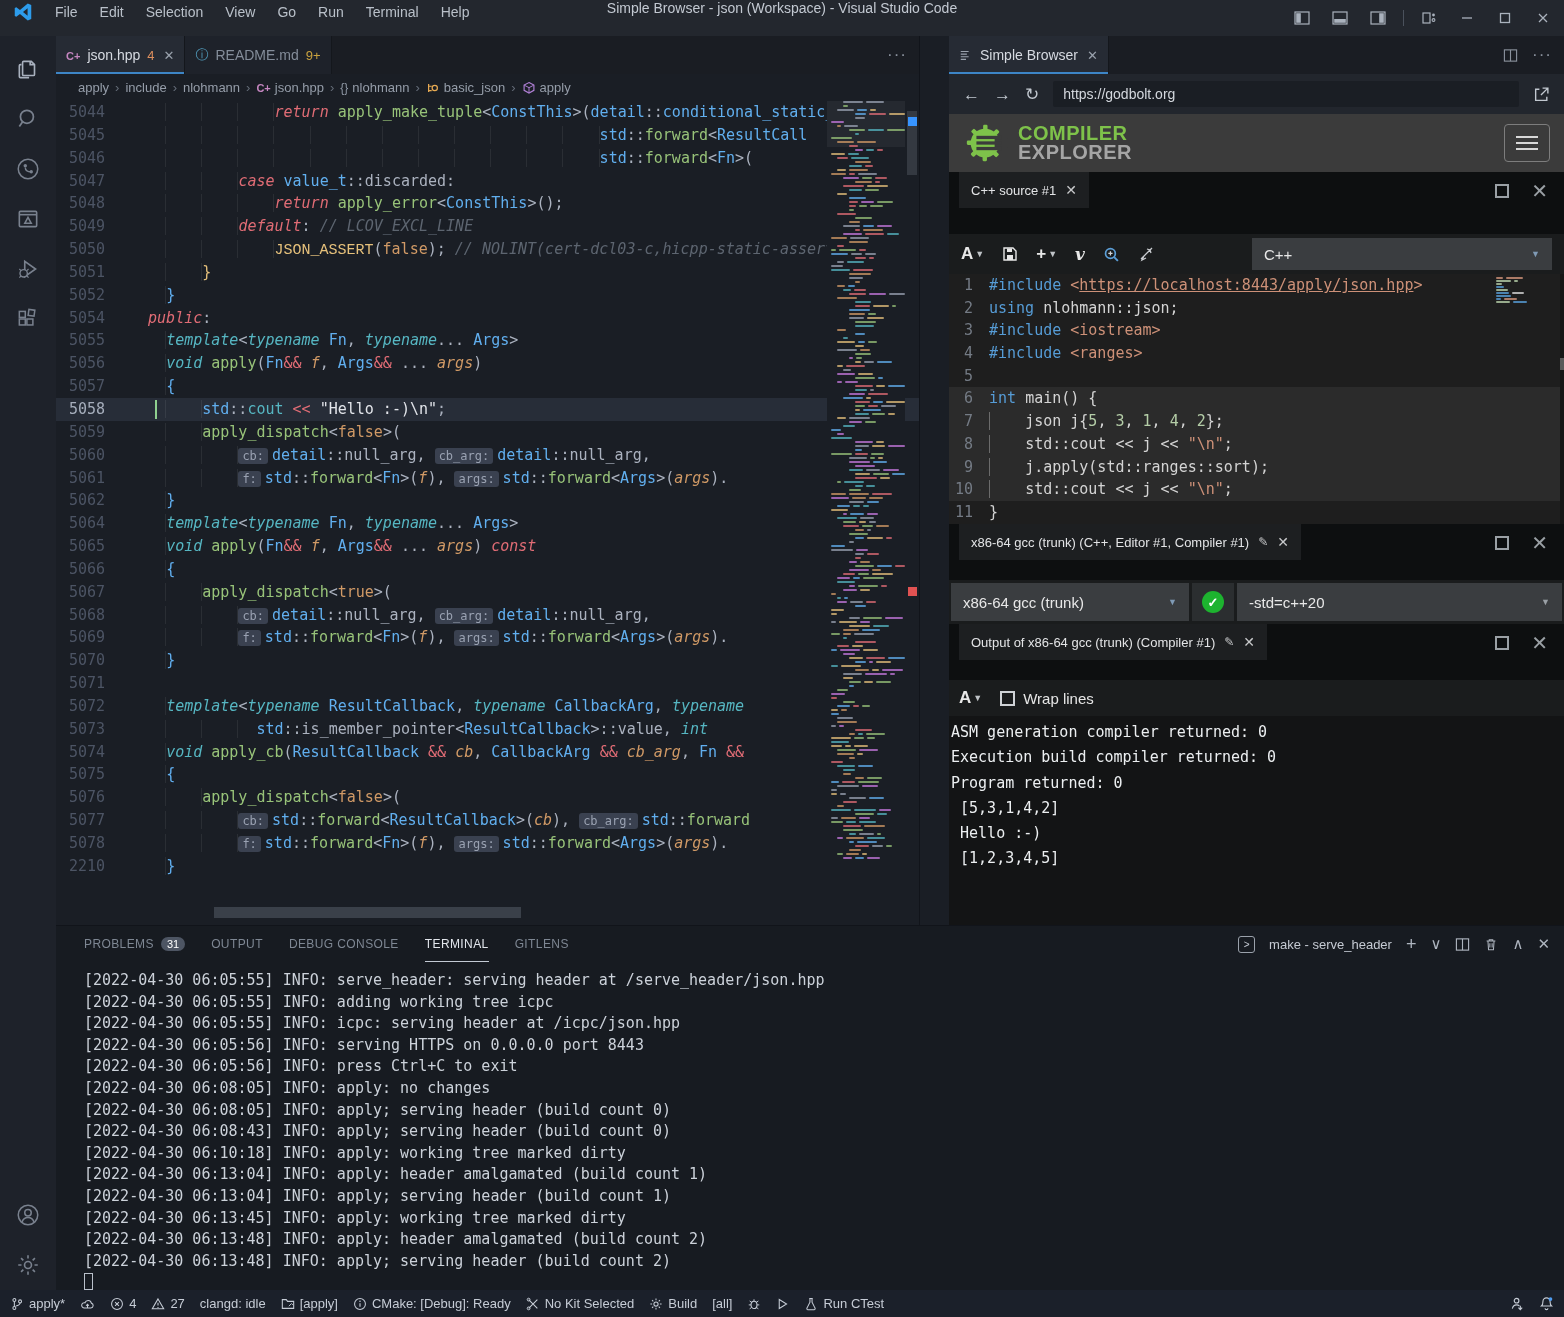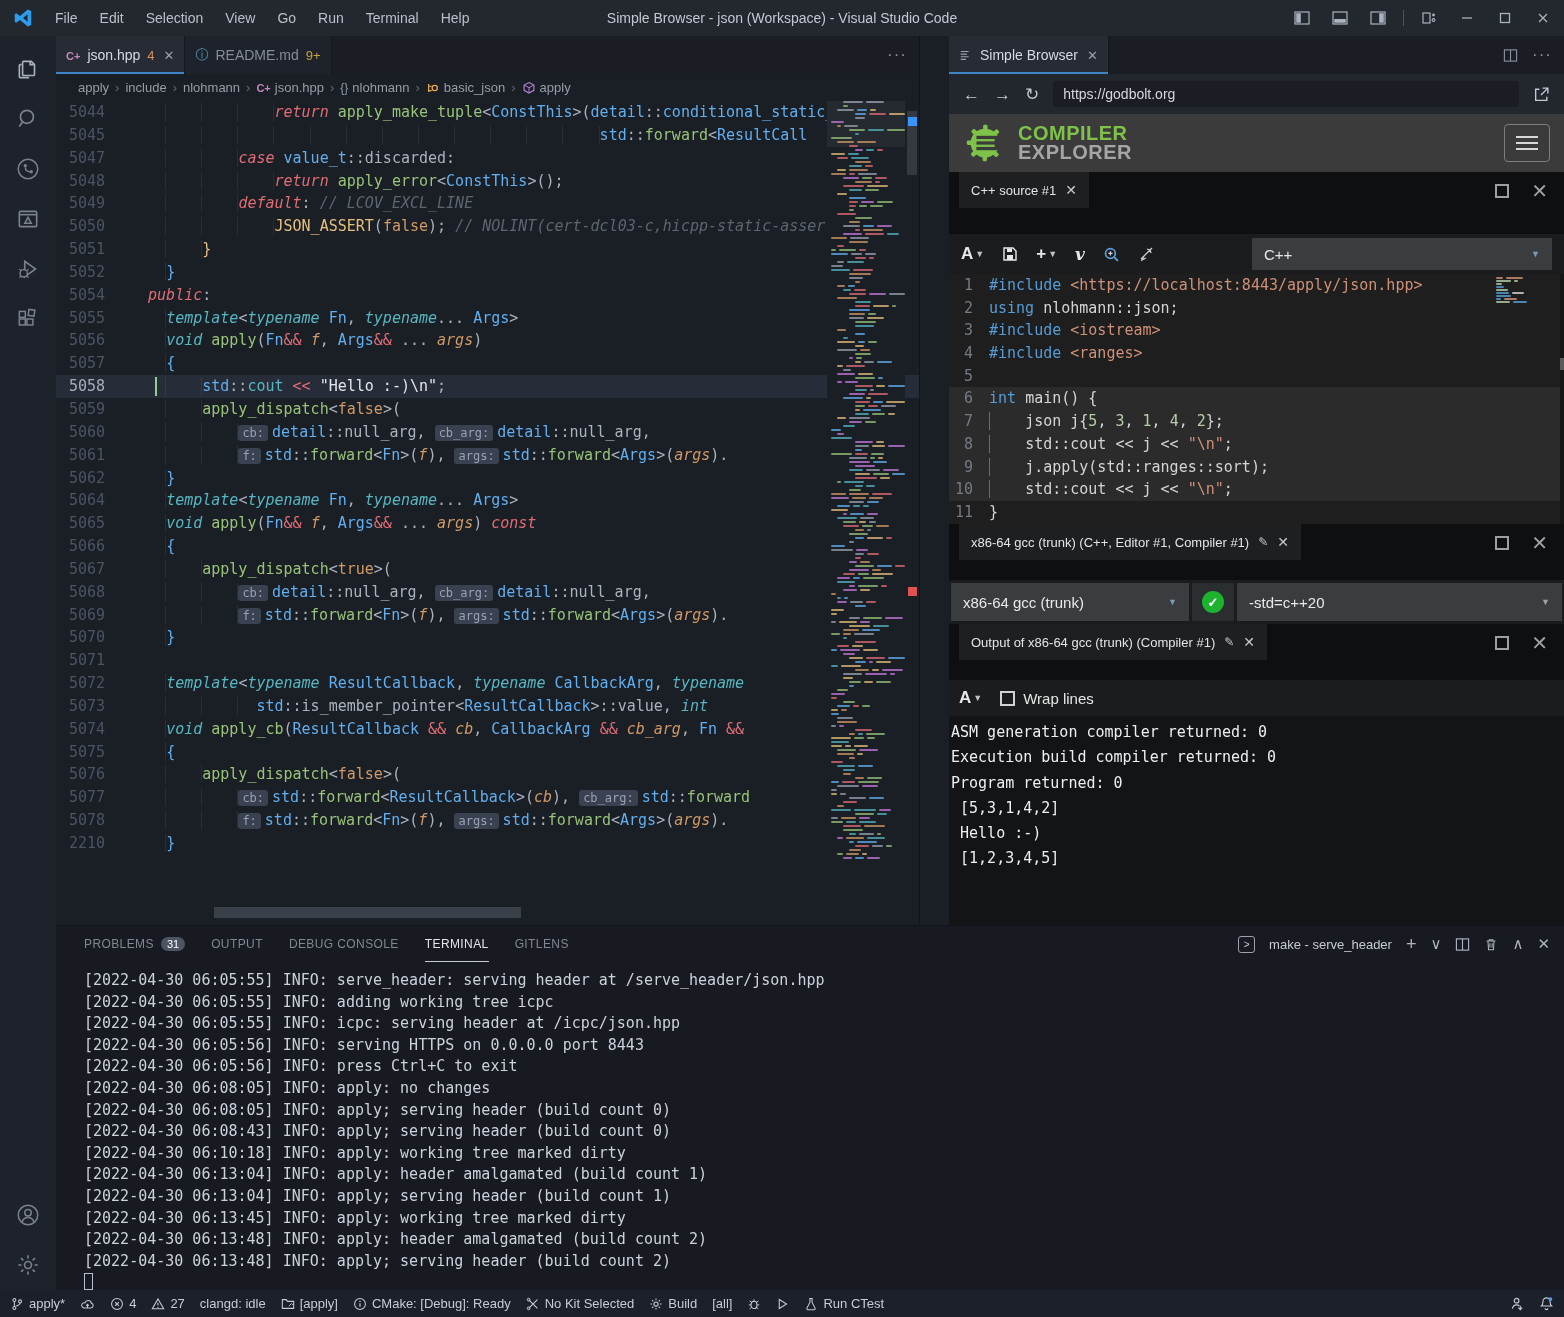--- a/index.html
+++ b/index.html
@@ -1,21 +1,21 @@
 <!DOCTYPE html>
 <html><head>
 <meta charset="utf-8">
 <style>
   * { margin:0; padding:0; box-sizing:border-box; }
   html,body { width:1564px; height:1317px; overflow:hidden; }
   body { background:#1a1e25; font-family:"Liberation Sans",sans-serif; color:#c8ccd2; }
   .window { width:1564px; height:1317px; display:flex; flex-direction:column; }
 
   
-  .titlebar { height:36px; background:#23272e; display:flex; align-items:center; position:relative; flex:0 0 36px; }
+  .titlebar { height:36px; background:#23272e; display:flex; position:relative; flex:0 0 36px; }
   .vscode-logo { width:24px; height:24px; margin:0 10px 0 12px; display:flex; align-items:center; }
   .menus { display:flex; gap:4px; }
   .menu-item { padding:4px 9px; font-size:14px; color:#b9c0c9; border-radius:4px; cursor:default; }
   .win-title { position:absolute; left:50%; transform:translateX(-50%); font-size:14px; color:#c3c9d2; white-space:nowrap; }
   .titlebar-right { margin-left:auto; display:flex; align-items:center; gap:4px; padding-right:4px; }
   .tb-ic { width:34px; height:28px; display:flex; align-items:center; justify-content:center; color:#aab2bd; }
   .tb-sep { width:1px; height:16px; background:#4a515c; margin:0 4px; }
 
   
   .body-row { flex:1 1 auto; display:flex; min-height:0; }
@@ -52,21 +52,21 @@
   .tk-k { color:#e06c75; font-style:italic; }
   .tk-t { color:#56b6c2; font-style:italic; }
   .tk-t2 { color:#56b6c2; }
   .tk-ty { color:#61afef; }
   .tk-fn { color:#98c379; }
   .tk-v { color:#abb2bf; }
   .tk-p { color:#d19a66; font-style:italic; }
   .tk-n { color:#d19a66; }
   .tk-s { color:#e2e5ea; }
   .tk-c { color:#5d6570; font-style:italic; }
-  .tk-m { color:#e5c07b; }
+  .tk-m { color:#e5c07b;font-family:Liberation Mono, monospace; }
   .tk-o { color:#e06c75; }
   .tk-b1 { color:#e5c07b; }
   .tk-b2 { color:#61afef; }
   .tk-i { background:#3a4150; color:#9aa2b2; border-radius:3px; padding:1px 4px; font-size:12px; margin-right:4px; }
   .tk-g { background-image:repeating-linear-gradient(90deg, transparent 0 calc(4ch - 1px), rgba(255,255,255,.07) calc(4ch - 1px) 4ch); }
   .minimap { position:absolute; top:0; right:14px; width:78px; height:100%; background:#1a1e25; overflow:hidden; z-index:3; }
   .mini-slider { position:absolute; top:0; left:0; right:0; height:46px; background:rgba(255,255,255,.05); }
   .mm-row { height:2px; margin-bottom:2px; display:flex; gap:3px; }
   .mm-seg { height:2px; border-radius:1px; }
   .vscroll { position:absolute; top:0; right:0; width:14px; height:100%; z-index:4; }
@@ -108,21 +108,21 @@
   .gbt-A { font-weight:bold; font-size:17px; }
   .caret { font-size:9px; color:#bfc3c7; margin-left:2px; }
   .lang-select { margin-left:auto; width:300px; height:32px; background:#3a3d40; color:#e8e8e8; font-size:15px; display:flex; align-items:center; padding:0 12px; }
   .lang-select .caret { margin-left:auto; color:#7f9ab5; }
 
   .gb-code { height:250px; background:#1e1e1e; font-family:"DejaVu Sans Mono",monospace; font-size:15px; position:relative; overflow:hidden; flex:0 0 250px; }
   .gl { display:flex; height:22.7px; line-height:22.7px; white-space:pre; }
   .gl .num { flex:0 0 40px; text-align:right; padding-right:16px; color:#747b85; }
   .gl.hl { background:#2b2b2b; }
   .gk-d { color:#569cd6; } .gk-w { color:#d4d4d4; } .gk-str { color:#ce9178; }
-  .gk-url { color:#ce9178; }
+  .gk-url { color:#ce9178; text-decoration:underline; }
   .gk-num { color:#b5cea8; }
   .gk-g { background:linear-gradient(90deg, rgba(255,255,255,.3) 0 1px, transparent 1px); }
   .gb-mini { position:absolute; top:3px; right:16px; width:52px; }
   .gb-mini .mm-row { margin-bottom:1px; }
   .gb-vs { position:absolute; top:0; right:0; width:4px; height:100%; background:#161616; }
   .gb-vs .sl { position:absolute; top:84px; left:0; width:4px; height:12px; background:#5a5a5a; }
 
   .gb-comp-row { height:44px; background:#1a1c1d; display:flex; align-items:center; gap:3px; padding:0 2px; flex:0 0 44px; }
   .comp-select { width:238px; height:38px; background:#3a3d40; color:#e8e8e8; font-size:15px; display:flex; align-items:center; padding:0 12px; }
   .comp-select .caret { margin-left:auto; color:#7f9ab5; }
@@ -344,20 +344,21 @@
                     <path d="M2.6 4.8 8 7.6l5.4-2.8M8 7.6v6" fill="none" stroke="#b180d7" stroke-width="1.1"></path>
                   </svg>
                 </span>
                 <span>apply</span>
               </span>
             </div>
           <div class="code-area">
             <div id="code-lines">
                 <div class="cl"><span class="num">5044</span><span class="ctext"><span class="tk-g">                </span><span class="tk-k">return </span><span class="tk-fn">apply_make_tuple</span><span class="tk-v">&lt;</span><span class="tk-ty">ConstThis</span><span class="tk-v">&gt;(</span><span class="tk-ty">detail</span><span class="tk-v">::</span><span class="tk-ty">conditional_static_cast</span></span></div>
                 <div class="cl"><span class="num">5045</span><span class="ctext"><span class="tk-g">                                                    </span><span class="tk-ty">std</span><span class="tk-v">::</span><span class="tk-fn">forward</span><span class="tk-v">&lt;</span><span class="tk-ty">ResultCall</span></span></div>
+                <div class="cl"><span class="num">5046</span><span class="ctext"><span class="tk-g">                                                    </span><span class="tk-ty">std</span><span class="tk-v">::</span><span class="tk-fn">forward</span><span class="tk-v">&lt;</span><span class="tk-ty">Fn</span><span class="tk-v">&gt;(</span></span></div>
                 <div class="cl"><span class="num">5047</span><span class="ctext"><span class="tk-g">            </span><span class="tk-k">case </span><span class="tk-ty">value_t</span><span class="tk-v">::</span><span class="tk-v">discarded</span><span class="tk-v">:</span></span></div>
                 <div class="cl"><span class="num">5048</span><span class="ctext"><span class="tk-g">                </span><span class="tk-k">return </span><span class="tk-fn">apply_error</span><span class="tk-v">&lt;</span><span class="tk-ty">ConstThis</span><span class="tk-v">&gt;();</span></span></div>
                 <div class="cl"><span class="num">5049</span><span class="ctext"><span class="tk-g">            </span><span class="tk-k">default</span><span class="tk-v">: </span><span class="tk-c">// LCOV_EXCL_LINE</span></span></div>
                 <div class="cl"><span class="num">5050</span><span class="ctext"><span class="tk-g">                </span><span class="tk-m">JSON_ASSERT</span><span class="tk-v">(</span><span class="tk-n">false</span><span class="tk-v">); </span><span class="tk-c">// NOLINT(cert-dcl03-c,hicpp-static-assert)</span></span></div>
                 <div class="cl"><span class="num">5051</span><span class="ctext"><span class="tk-g">        </span><span class="tk-b1">}</span></span></div>
                 <div class="cl"><span class="num">5052</span><span class="ctext"><span class="tk-g">    </span><span class="tk-b2">}</span></span></div>
                 <div class="cl"><span class="num">5054</span><span class="ctext"><span class="tk-g">  </span><span class="tk-k">public</span><span class="tk-v">:</span></span></div>
                 <div class="cl"><span class="num">5055</span><span class="ctext"><span class="tk-g">    </span><span class="tk-t">template</span><span class="tk-v">&lt;</span><span class="tk-t">typename</span><span class="tk-v"> </span><span class="tk-ty">Fn</span><span class="tk-v">, </span><span class="tk-t">typename</span><span class="tk-v">... </span><span class="tk-ty">Args</span><span class="tk-v">&gt;</span></span></div>
                 <div class="cl"><span class="num">5056</span><span class="ctext"><span class="tk-g">    </span><span class="tk-t">void </span><span class="tk-fn">apply</span><span class="tk-v">(</span><span class="tk-ty">Fn</span><span class="tk-o">&amp;&amp;</span><span class="tk-v"> </span><span class="tk-p">f</span><span class="tk-v">, </span><span class="tk-ty">Args</span><span class="tk-o">&amp;&amp;</span><span class="tk-v"> ... </span><span class="tk-p">args</span><span class="tk-v">)</span></span></div>
                 <div class="cl"><span class="num">5057</span><span class="ctext"><span class="tk-g">    </span><span class="tk-b2">{</span></span></div>

